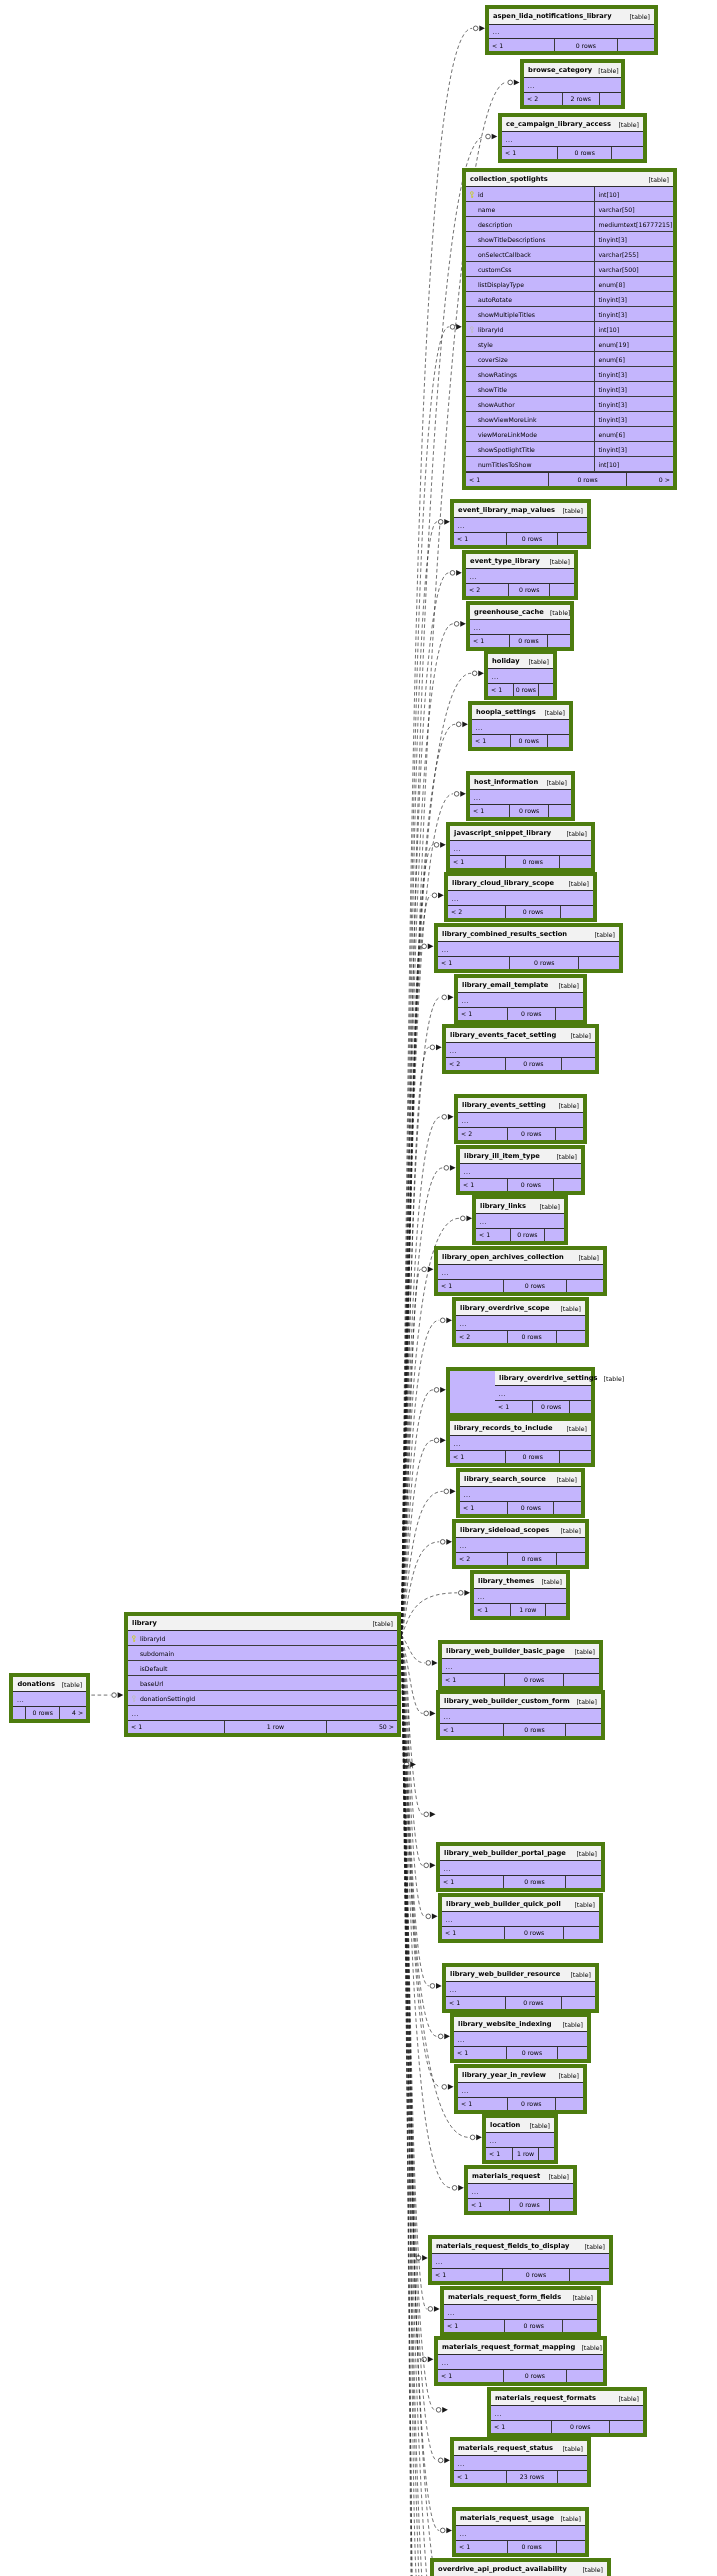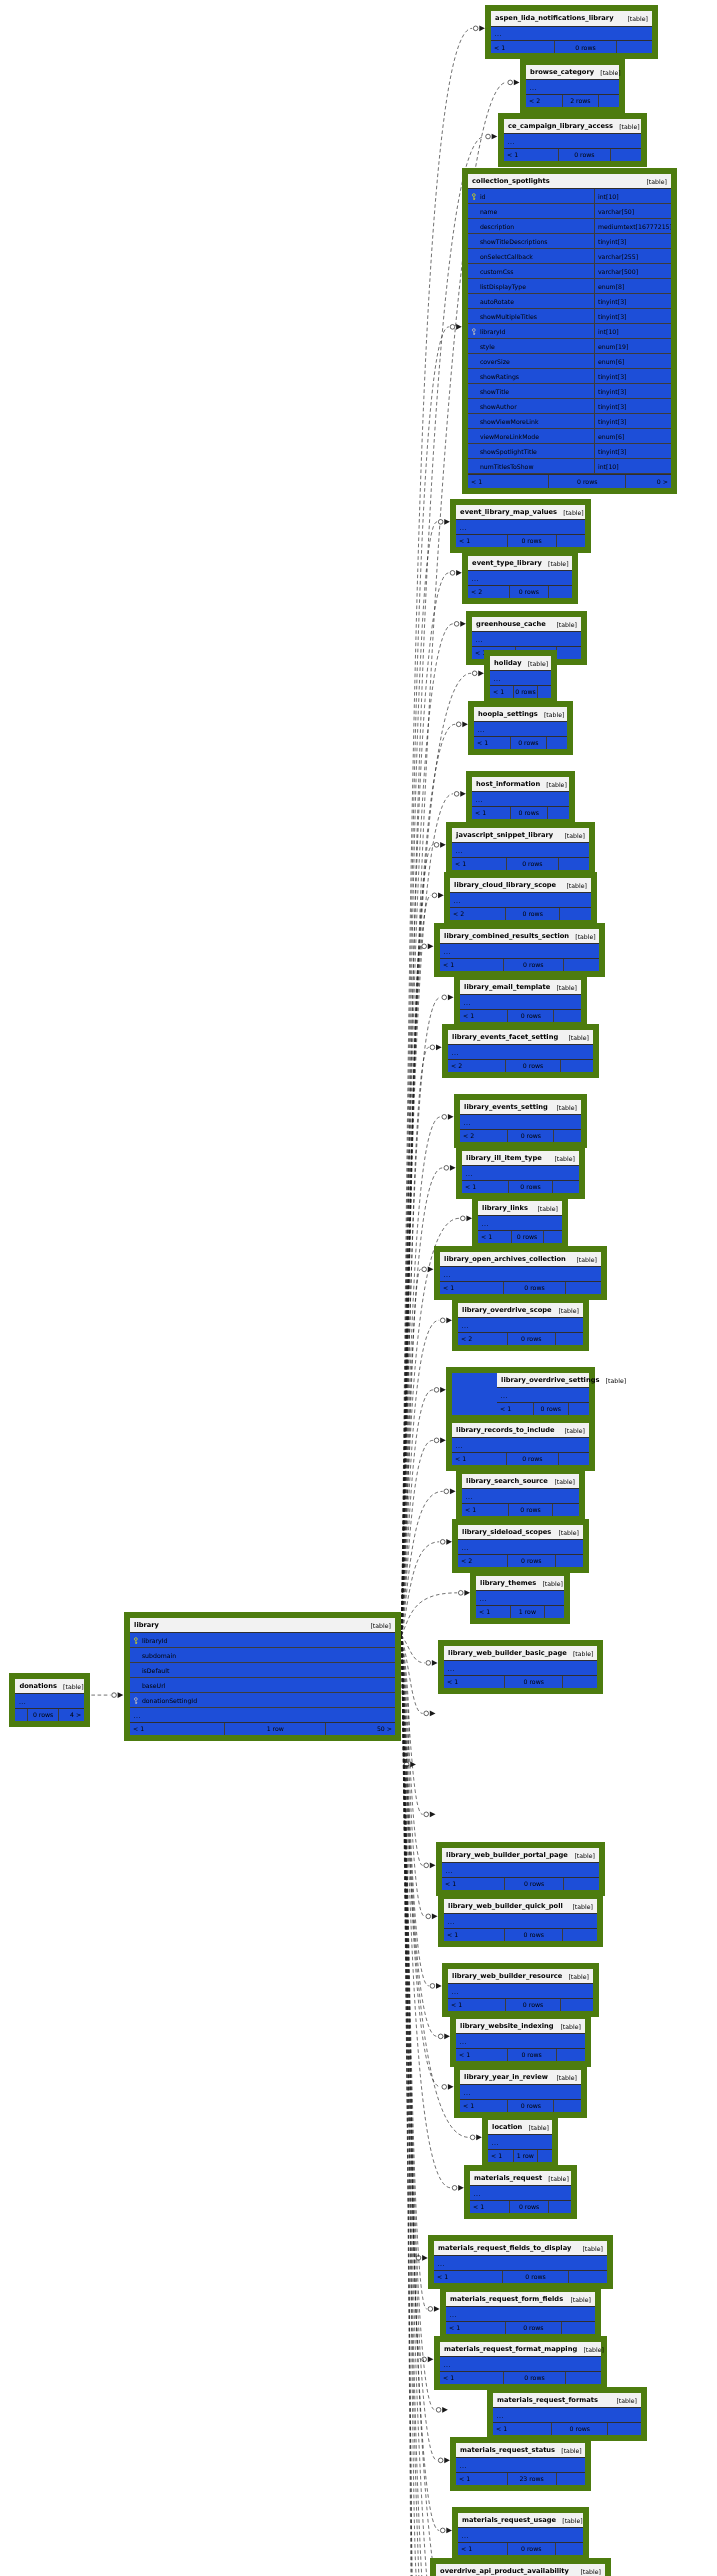--- a/index.html
+++ b/index.html
@@ -1,19 +1,19 @@
 <!DOCTYPE html>
 <html style="font-size:8.2px"><head>
 <meta charset="utf-8">
 <style>
   html,body{margin:0;padding:0;background:#fff}
   #canvas{position:relative;width:718px;height:3010px;background:#fff;color:#000;
           font-family:"DejaVu Sans", sans-serif;overflow:hidden}
   #connectors{position:absolute;left:0;top:0;z-index:1}
-  .tbl{position:absolute;z-index:2;background:#1d4ed8;border:6px solid #4d7c0f;box-sizing:border-box}
+  .tbl{position:absolute;z-index:2;background:#c4b5fd;border:4px solid #4d7c0f;box-sizing:border-box}
   .tbl-h{display:flex;justify-content:space-between;align-items:center;background:#f2f2f2;
          border-bottom:1px solid #2e2e2e;height:14.4px;padding:0 4.1px;white-space:nowrap}
   .tbl-name{font-weight:bold;font-size:6.7px}
   .tbl-badge{font-size:6.2px;margin-left:6.2px}
   .row{display:flex;align-items:center;height:15px;border-bottom:0.5px solid #3c3c3c;
        box-sizing:border-box;font-size:6.2px;white-space:nowrap}
   .row:last-of-type{border-bottom:none}
   .row .kwrap{width:7.2px;margin-left:2.6px;display:inline-flex;align-items:center;justify-content:center}
   .row .cname{margin-left:2.1px}
   .row .col-left{flex:0 0 62%;display:flex;align-items:center;height:100%}
@@ -457,21 +457,21 @@
         <span class="tbl-name">event_type_library</span>
         <span class="tbl-badge">[table]</span>
       </div>
       <div class="row ellip">...</div>
       <div class="tbl-f">
         <span class="fc fc1">&lt; 2</span>
         <span class="fc fc2">0 rows</span>
         <span class="fc fc3"></span>
       </div>
     </div>
-    <div class="tbl" style="left: 466px; top: 601px; width: 121px; margin-top: 10px;">
+    <div class="tbl" style="left: 466px; top: 601px; width: 108px;">
       <div class="tbl-h">
         <span class="tbl-name">greenhouse_cache</span>
         <span class="tbl-badge">[table]</span>
       </div>
       <div class="row ellip">...</div>
       <div class="tbl-f">
         <span class="fc fc1">&lt; 1</span>
         <span class="fc fc2">0 rows</span>
         <span class="fc fc3"></span>
       </div>
@@ -529,21 +529,21 @@
         <span class="tbl-name">library_cloud_library_scope</span>
         <span class="tbl-badge">[table]</span>
       </div>
       <div class="row ellip">...</div>
       <div class="tbl-f">
         <span class="fc fc1">&lt; 2</span>
         <span class="fc fc2">0 rows</span>
         <span class="fc fc3"></span>
       </div>
     </div>
-    <div class="tbl" style="left: 434px; top: 923px; width: 171px;">
+    <div class="tbl" style="left: 434px; top: 923px; width: 189px;">
       <div class="tbl-h">
         <span class="tbl-name">library_combined_results_section</span>
         <span class="tbl-badge">[table]</span>
       </div>
       <div class="row ellip">...</div>
       <div class="tbl-f">
         <span class="fc fc1">&lt; 1</span>
         <span class="fc fc2">0 rows</span>
         <span class="fc fc3"></span>
       </div>
@@ -688,20 +688,32 @@
       <div class="row ellip">...</div>
       <div class="tbl-f">
         <span class="fc fc1">&lt; 1</span>
         <span class="fc fc2">1 row</span>
         <span class="fc fc3"></span>
       </div>
     </div>
     <div class="tbl" style="left: 438px; top: 1640px; width: 165px;">
       <div class="tbl-h">
         <span class="tbl-name">library_web_builder_basic_page</span>
+        <span class="tbl-badge">[table]</span>
+      </div>
+      <div class="row ellip">...</div>
+      <div class="tbl-f">
+        <span class="fc fc1">&lt; 1</span>
+        <span class="fc fc2">0 rows</span>
+        <span class="fc fc3"></span>
+      </div>
+    </div>
+    <div class="tbl" style="left: 436px; top: 1690px; width: 169px;">
+      <div class="tbl-h">
+        <span class="tbl-name">library_web_builder_custom_form</span>
         <span class="tbl-badge">[table]</span>
       </div>
       <div class="row ellip">...</div>
       <div class="tbl-f">
         <span class="fc fc1">&lt; 1</span>
         <span class="fc fc2">0 rows</span>
         <span class="fc fc3"></span>
       </div>
     </div>
     <div class="tbl" style="left: 436px; top: 1842px; width: 169px;">

